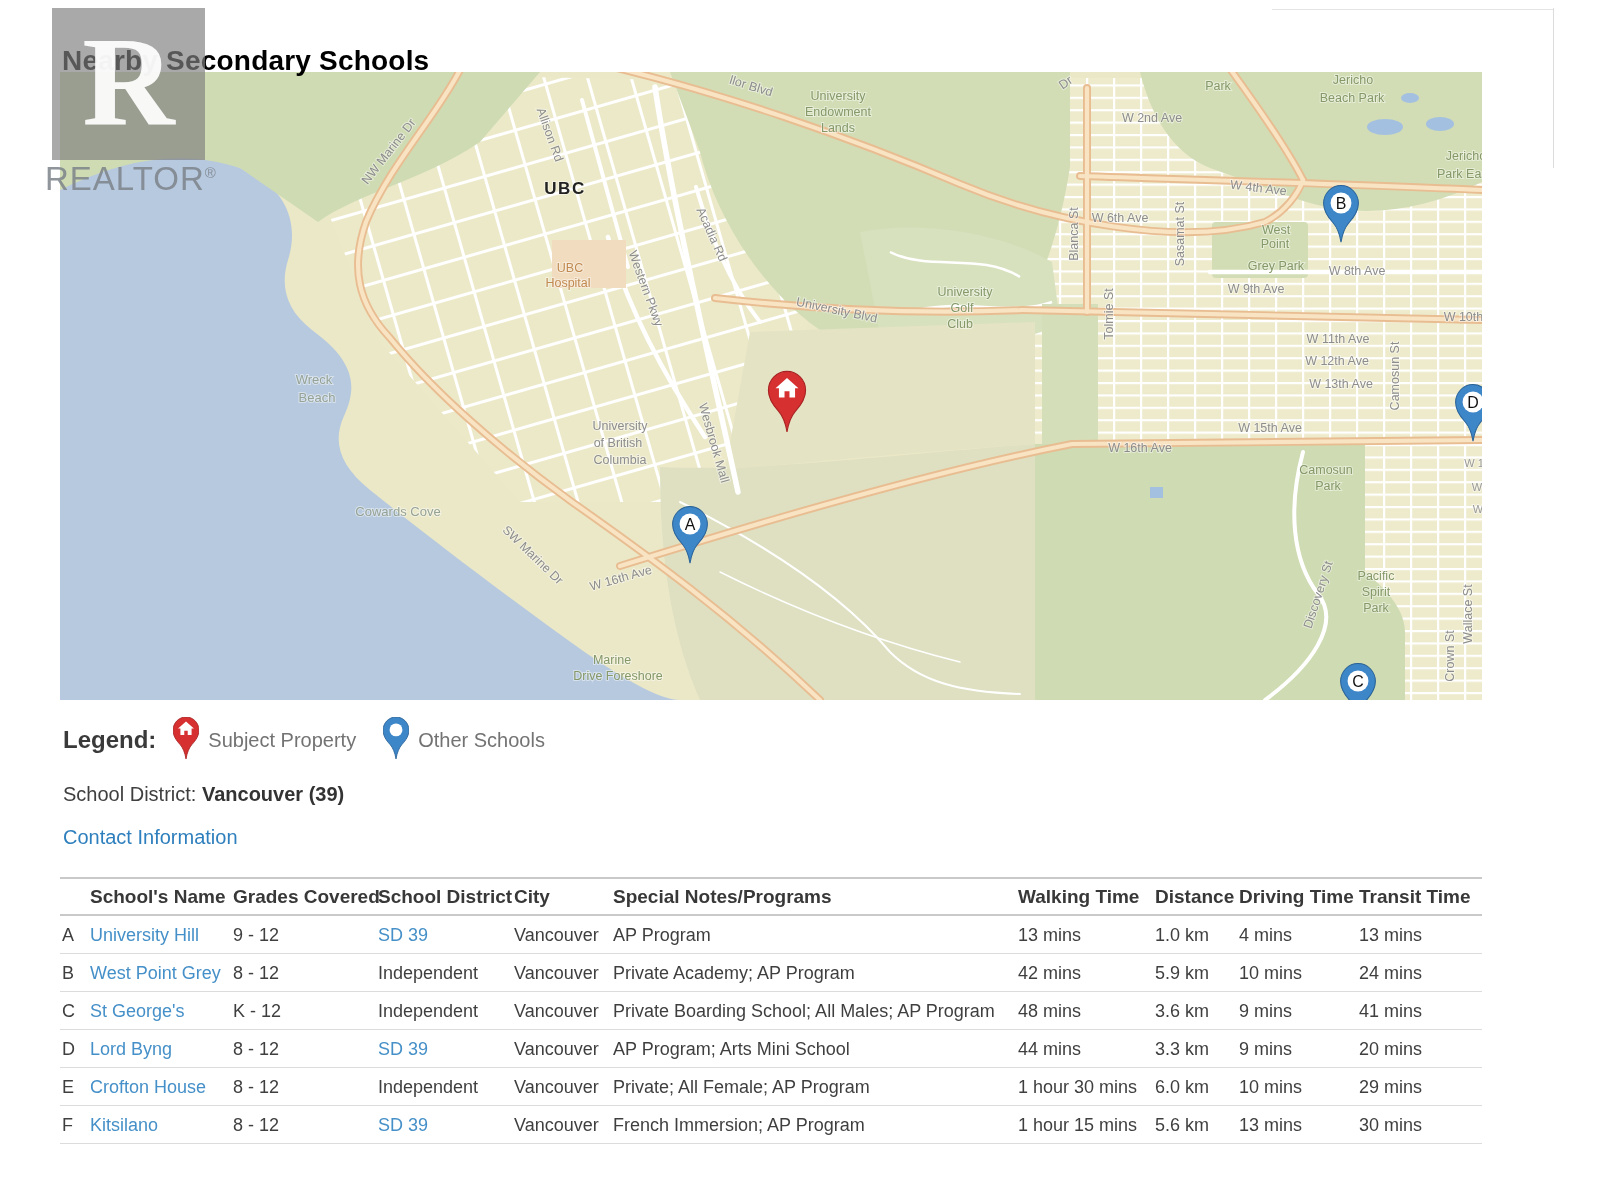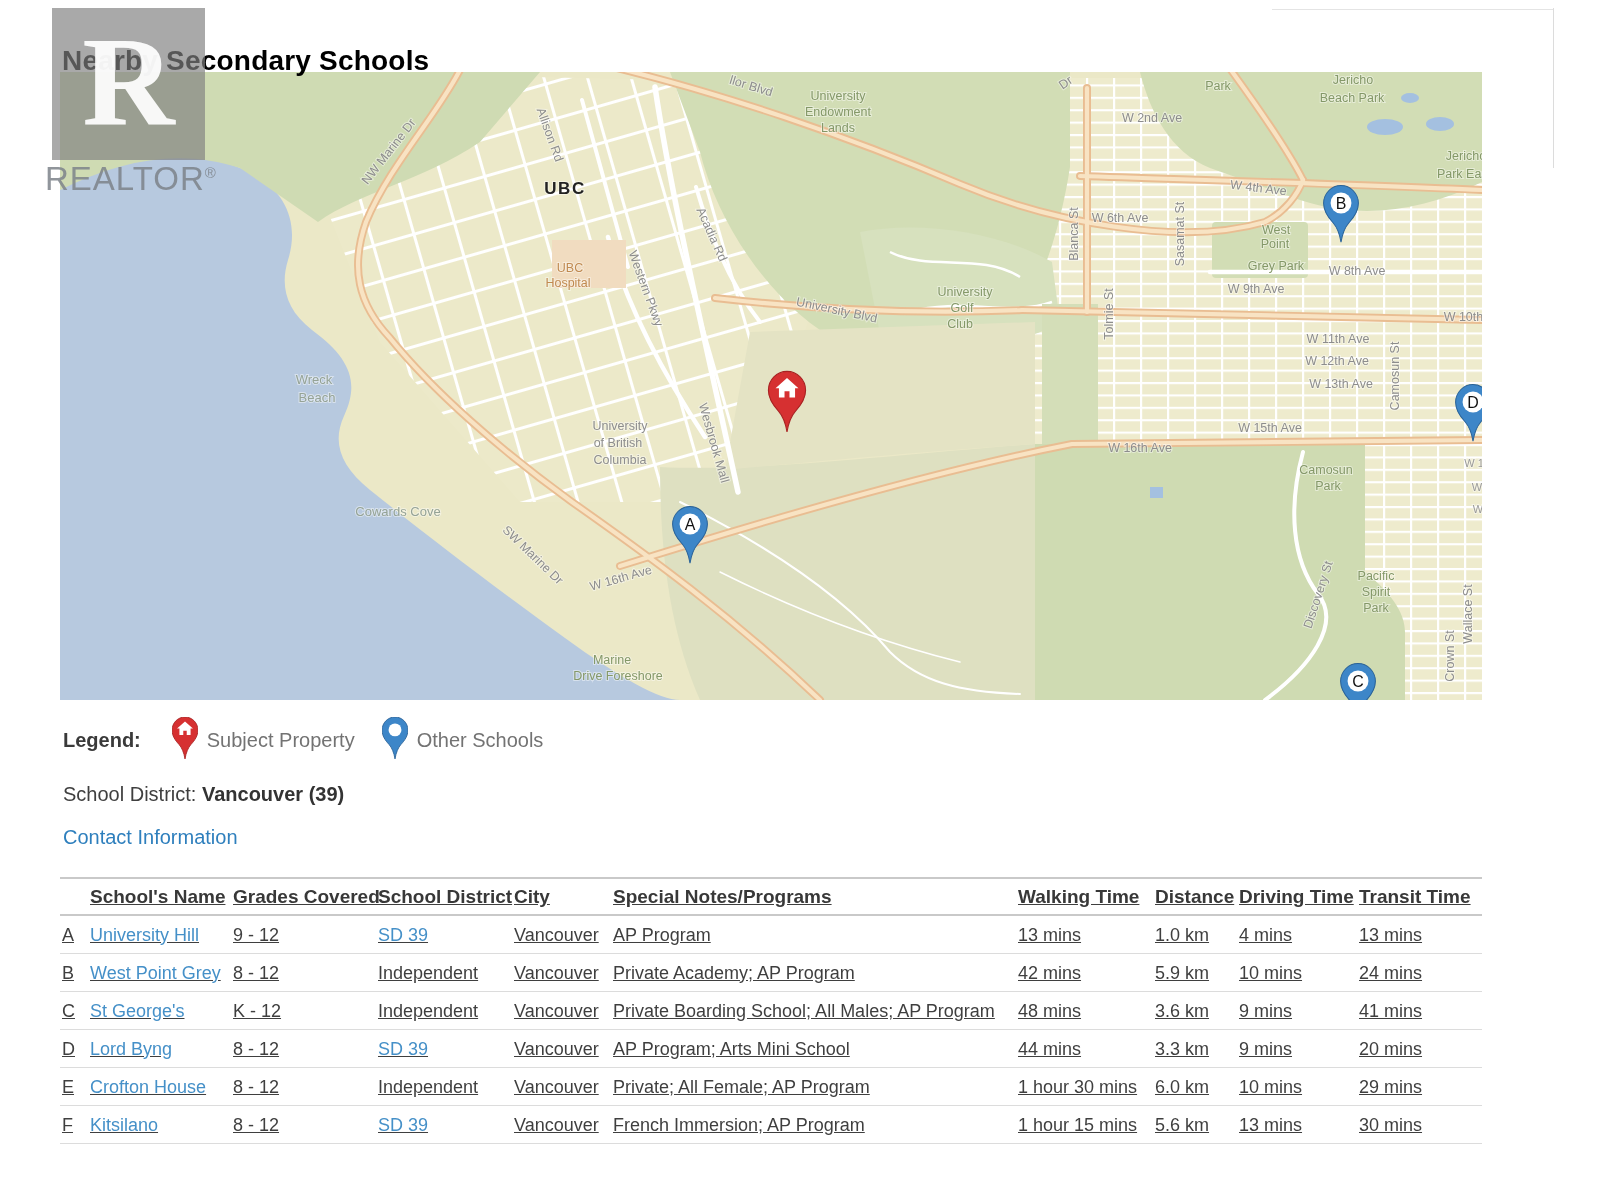--- a/index.html
+++ b/index.html
@@ -45,33 +45,33 @@
     position:absolute;left:0;right:0;bottom:0;height:21px;line-height:21px;
     background:rgba(252,253,255,0.82);font-size:12px;color:#333;
     text-align:right;padding-right:8px;white-space:nowrap;z-index:5;
   }
   .attribution .leaflet-link{color:#2b7cbc;}
   
   .edge-v{position:absolute;left:1553px;top:8px;width:1px;height:160px;background:#dcdcdc;}
   .edge-h{position:absolute;left:1272px;top:9px;width:281px;height:1px;background:#e4e4e4;}
   
   .legend{position:absolute;left:63px;top:720px;display:flex;align-items:center;z-index:2;}
-  .legend-title{font-size:20px;font-weight:bold;color:#3a3a3a;margin-right:31px;}
+  .legend-title{font-size:24px;font-weight:bold;color:#3a3a3a;margin-right:17px;}
   .legend-item{display:flex;align-items:center;margin-right:27px;}
   .legend-item svg{margin-right:9px;margin-top:-3px;}
   .legend-item .lbl{font-size:20px;color:#737373;}
   
   .district{position:absolute;left:63px;top:783px;font-size:20px;color:#3f3f3f;z-index:2;}
   .district b{color:#333;}
   
   .contact{position:absolute;left:63px;top:826px;font-size:20px;color:#2e7fbd;z-index:2;cursor:pointer;}
   
   .tbl-wrap{position:absolute;left:60px;top:877px;width:1422px;z-index:2;}
   table.schools{border-collapse:collapse;table-layout:fixed;width:1422px;
-    border-top:2px solid #c9c9c9;text-decoration:underline;}
+    border-top:2px solid #c9c9c9;}
   table.schools th{
     font-size:19px;font-weight:bold;color:#383838;text-align:left;
     padding:7px 2px 6px 2px;border-bottom:2px solid #c9c9c9;white-space:nowrap;
   }
   table.schools td{
     font-size:18px;color:#3f3f3f;text-align:left;padding:7px 2px 6px 2px;
     border-bottom:1px solid #dcdcdc;white-space:nowrap;overflow:hidden;height:24px;
   }
   table.schools a{color:#4590c8;text-decoration:none;cursor:pointer;}
 </style>

